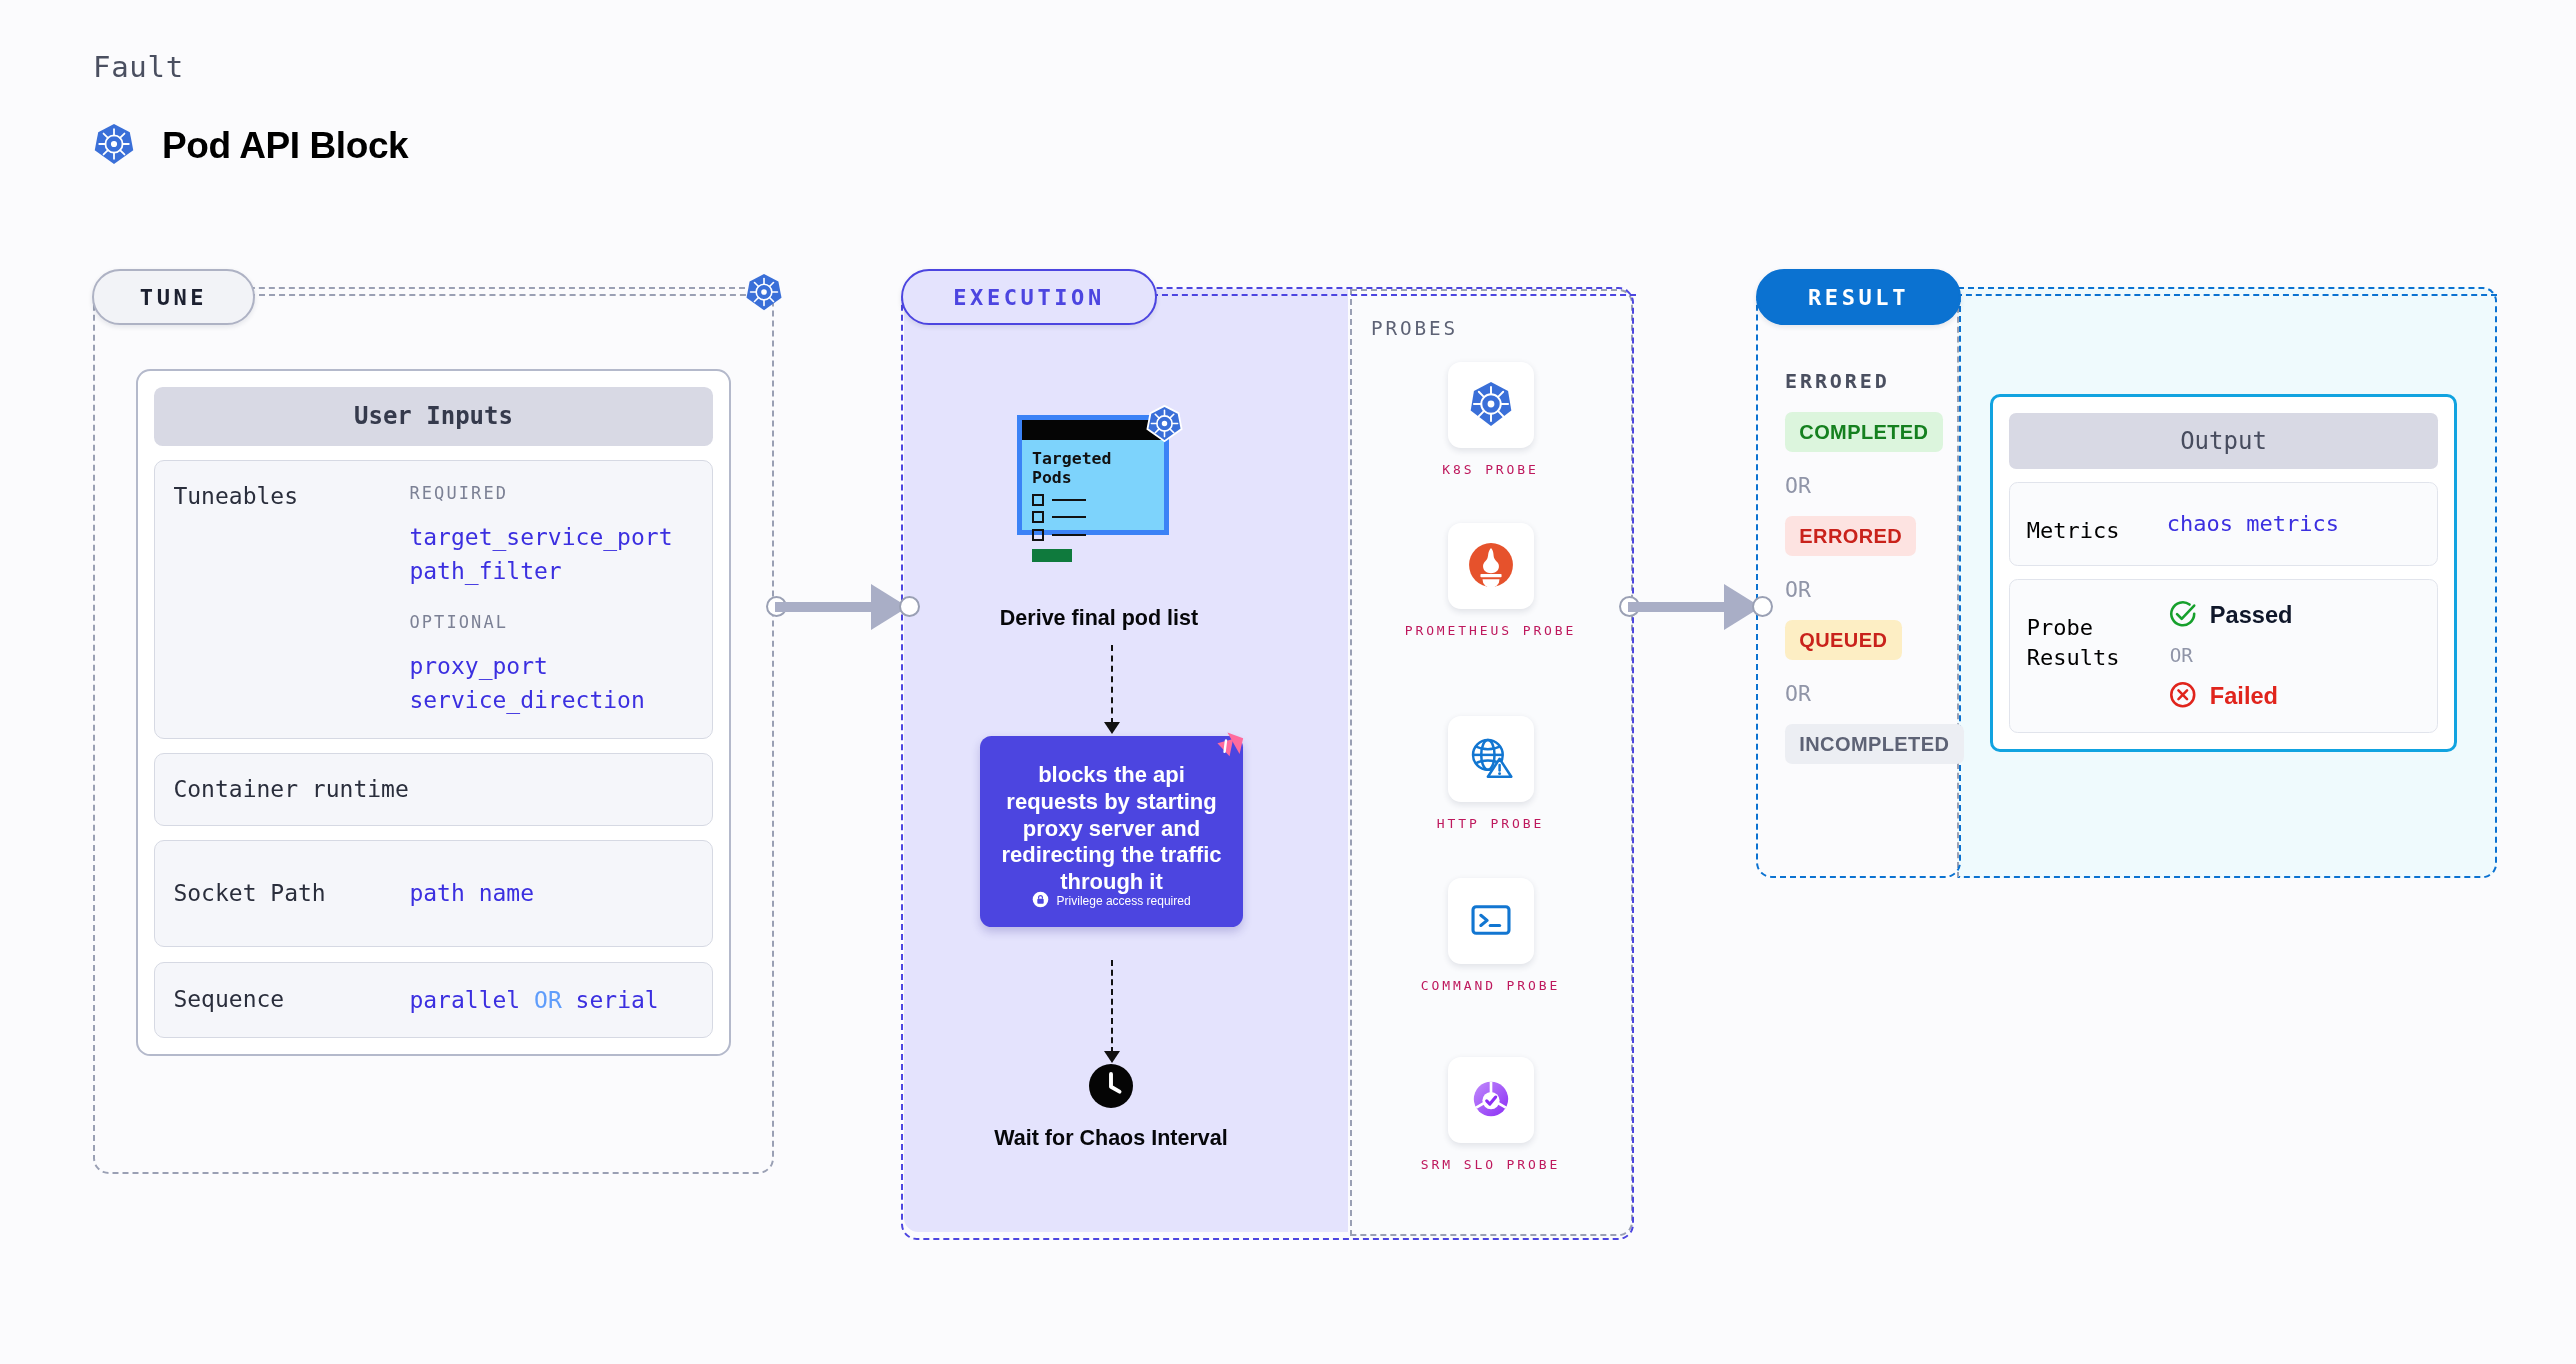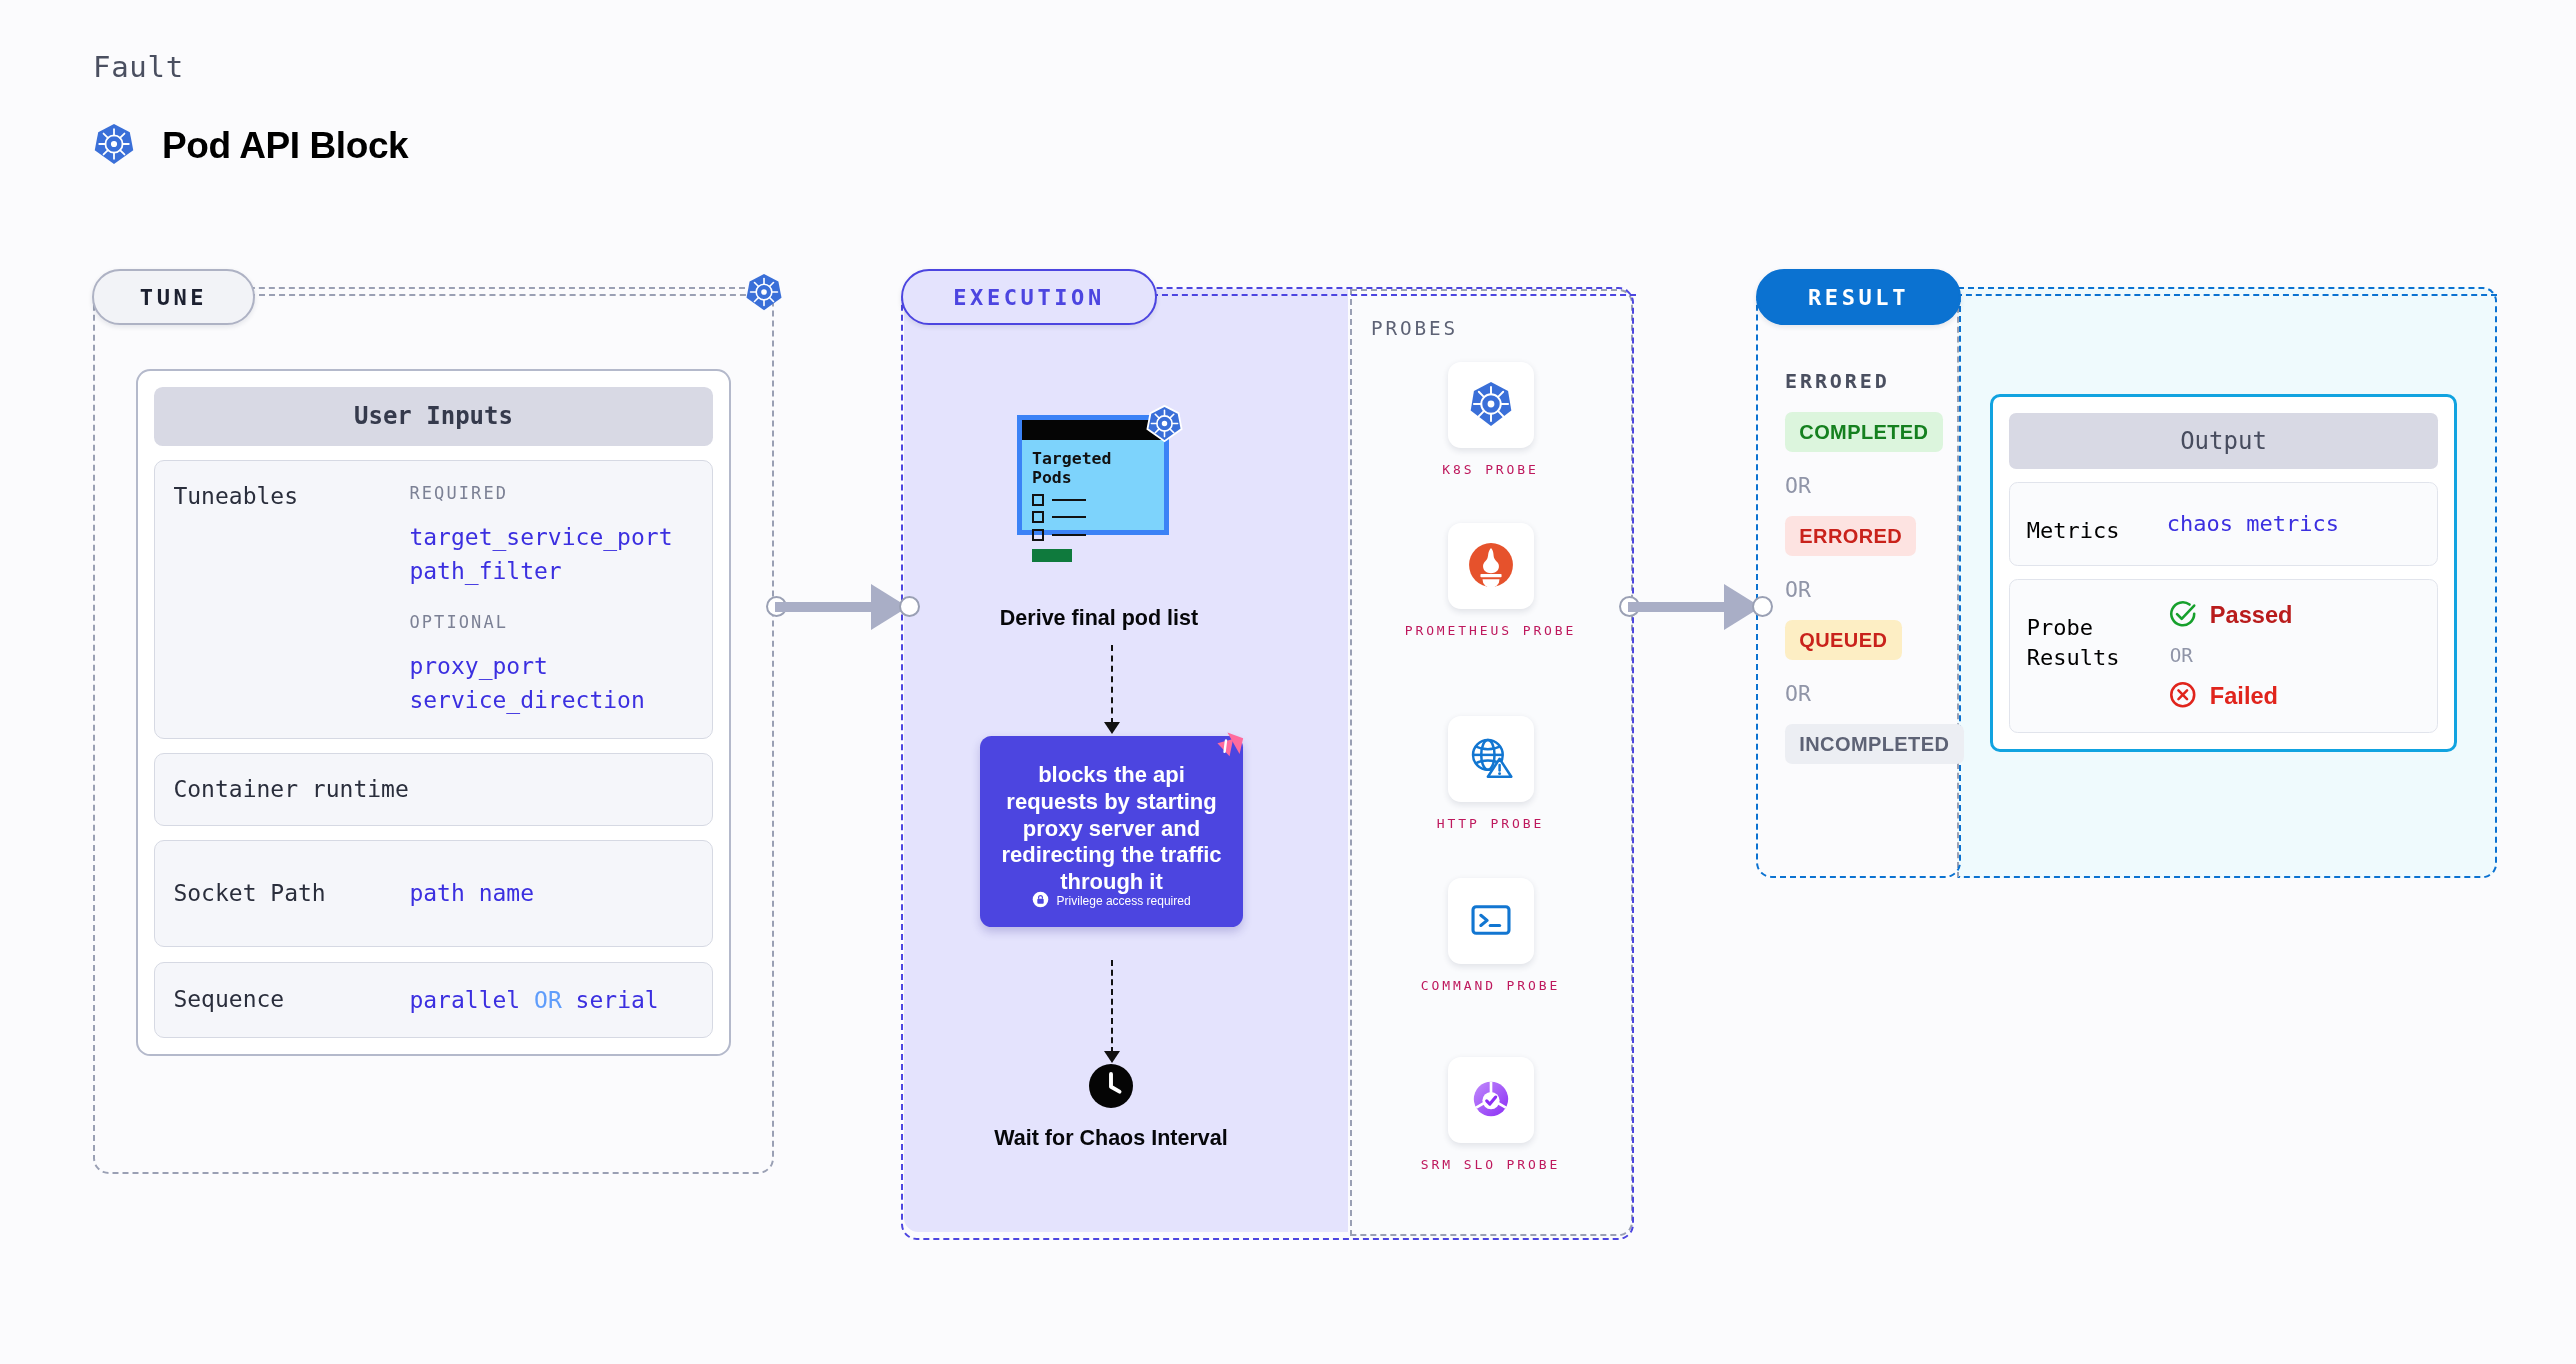--- a/index.html
+++ b/index.html
@@ -581,21 +581,21 @@
   <div class="out-row">
     <div class="out-label">Probe Results</div>
     <div>
       <div class="res-line">
         <span>
           <svg width="31.5" height="31.5" viewBox="0 0 44 44">
             <path d="M38 22a16 16 0 1 1-6.5-12.9" fill="none" stroke="#16a02c" stroke-width="3.6" stroke-linecap="round"></path>
             <path d="M14 22.5 L20.5 29 L38 10.5" fill="none" stroke="#16a02c" stroke-width="3.6" stroke-linecap="round" stroke-linejoin="round"></path>
           </svg>
         </span>
-        <span class="res-text" style="color:#b91c1c;">Passed</span>
+        <span class="res-text" style="color:#0f172a;">Passed</span>
       </div>
       <div class="res-or">OR</div>
       <div class="res-line">
         <span>
           <svg width="31.5" height="31.5" viewBox="0 0 44 44">
             <circle cx="22" cy="22" r="16" fill="none" stroke="#e0241c" stroke-width="3.6"></circle>
             <path d="M16 16 L28 28 M28 16 L16 28" stroke="#e0241c" stroke-width="3.6" stroke-linecap="round"></path>
           </svg>
         </span>
         <span class="res-text" style="color:#e0241c;">Failed</span>

